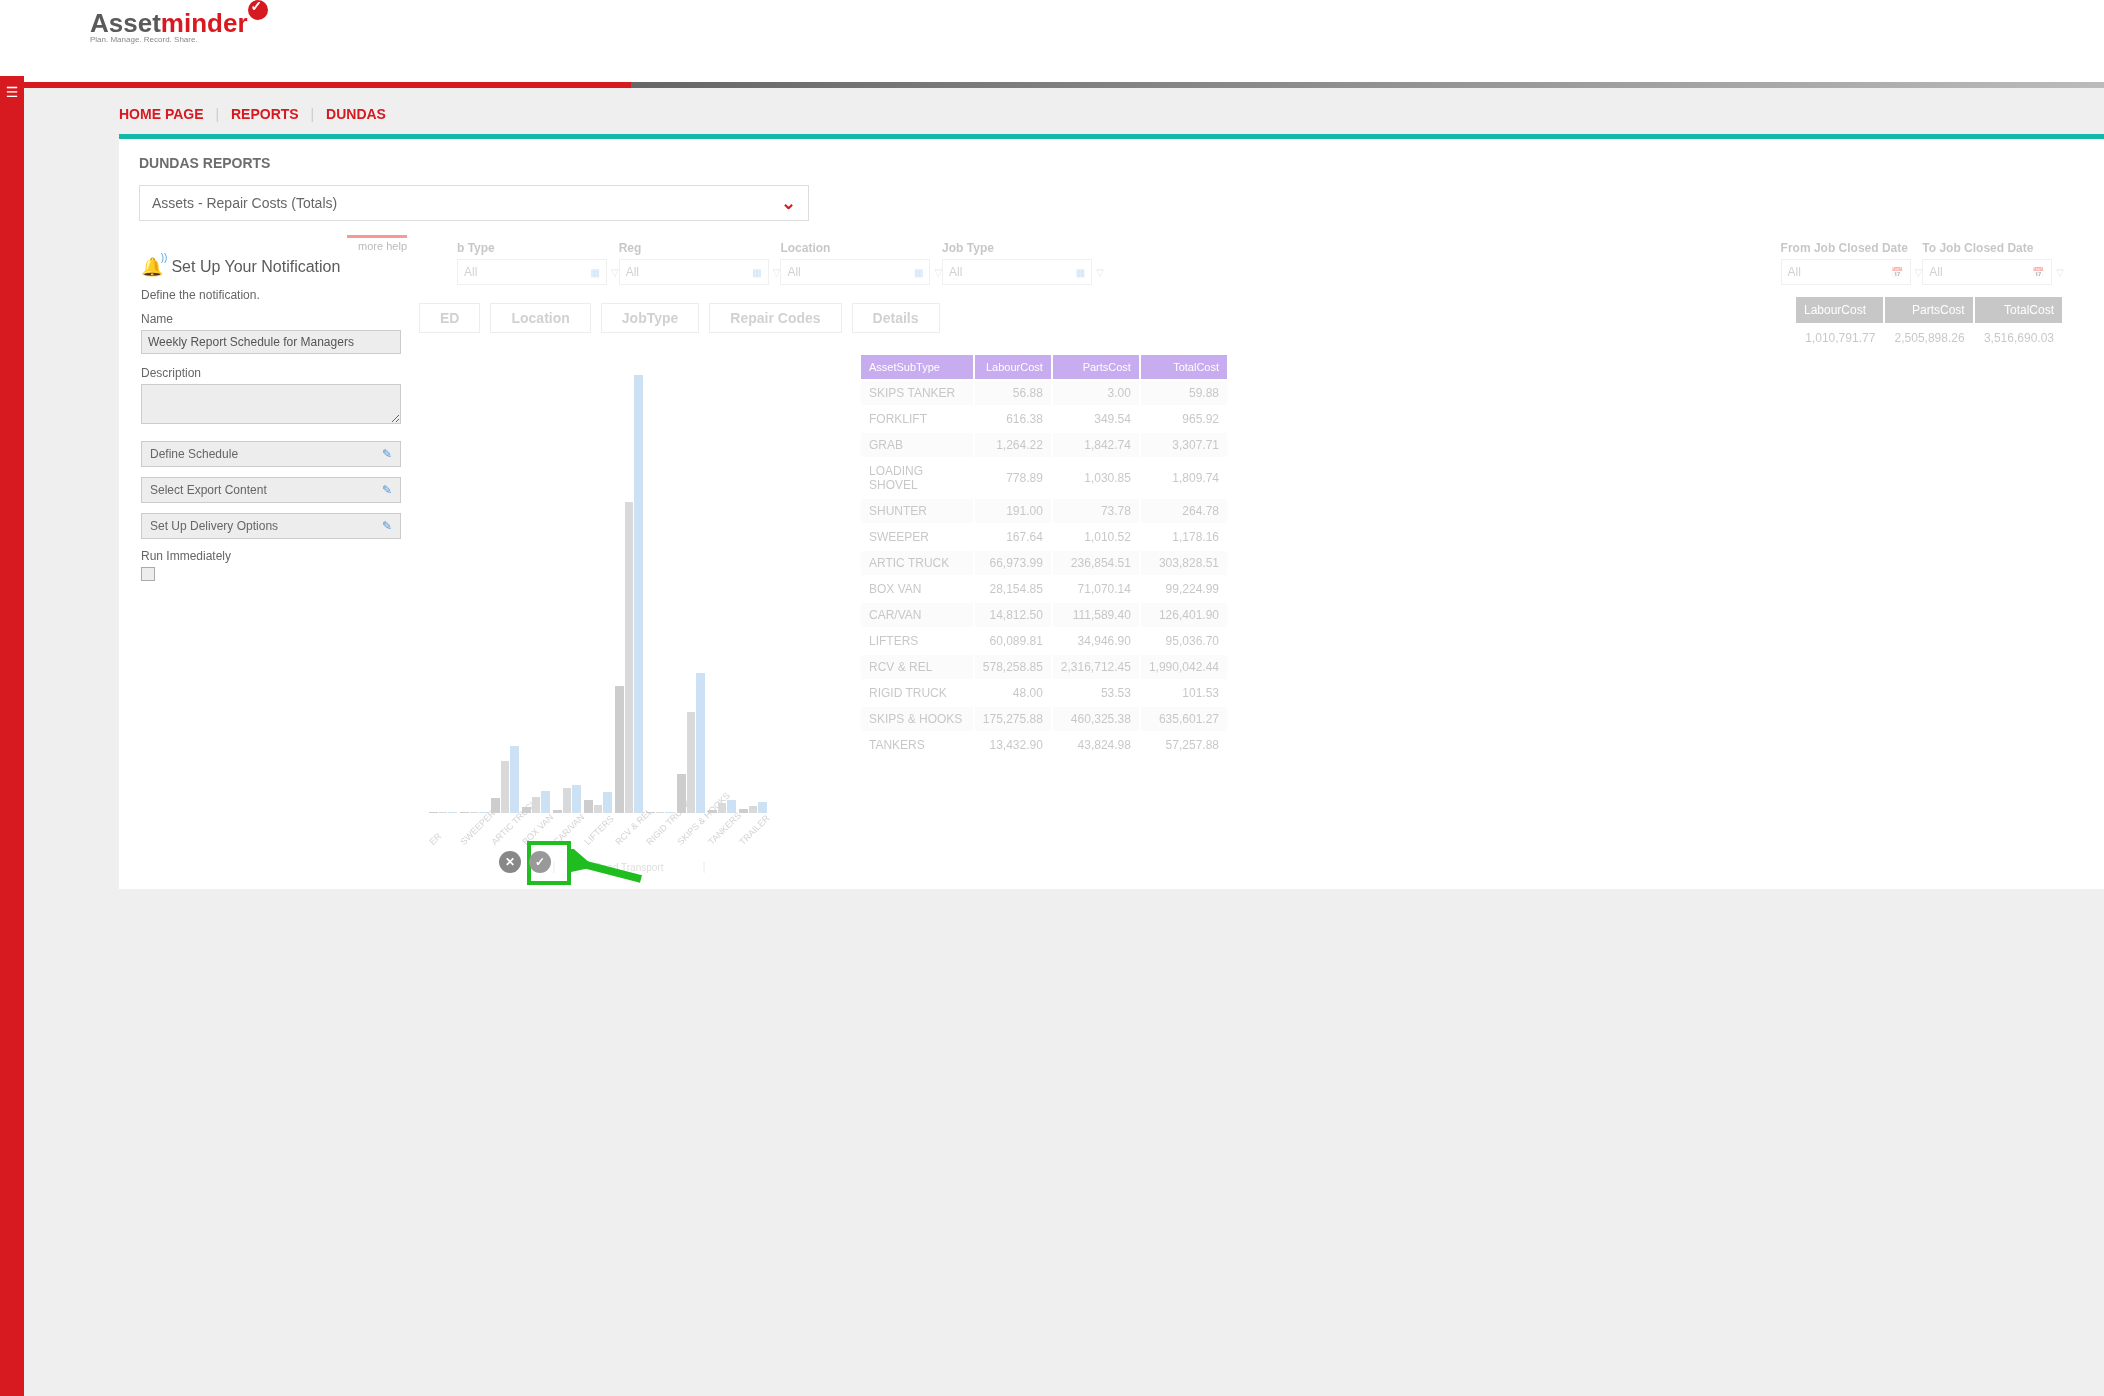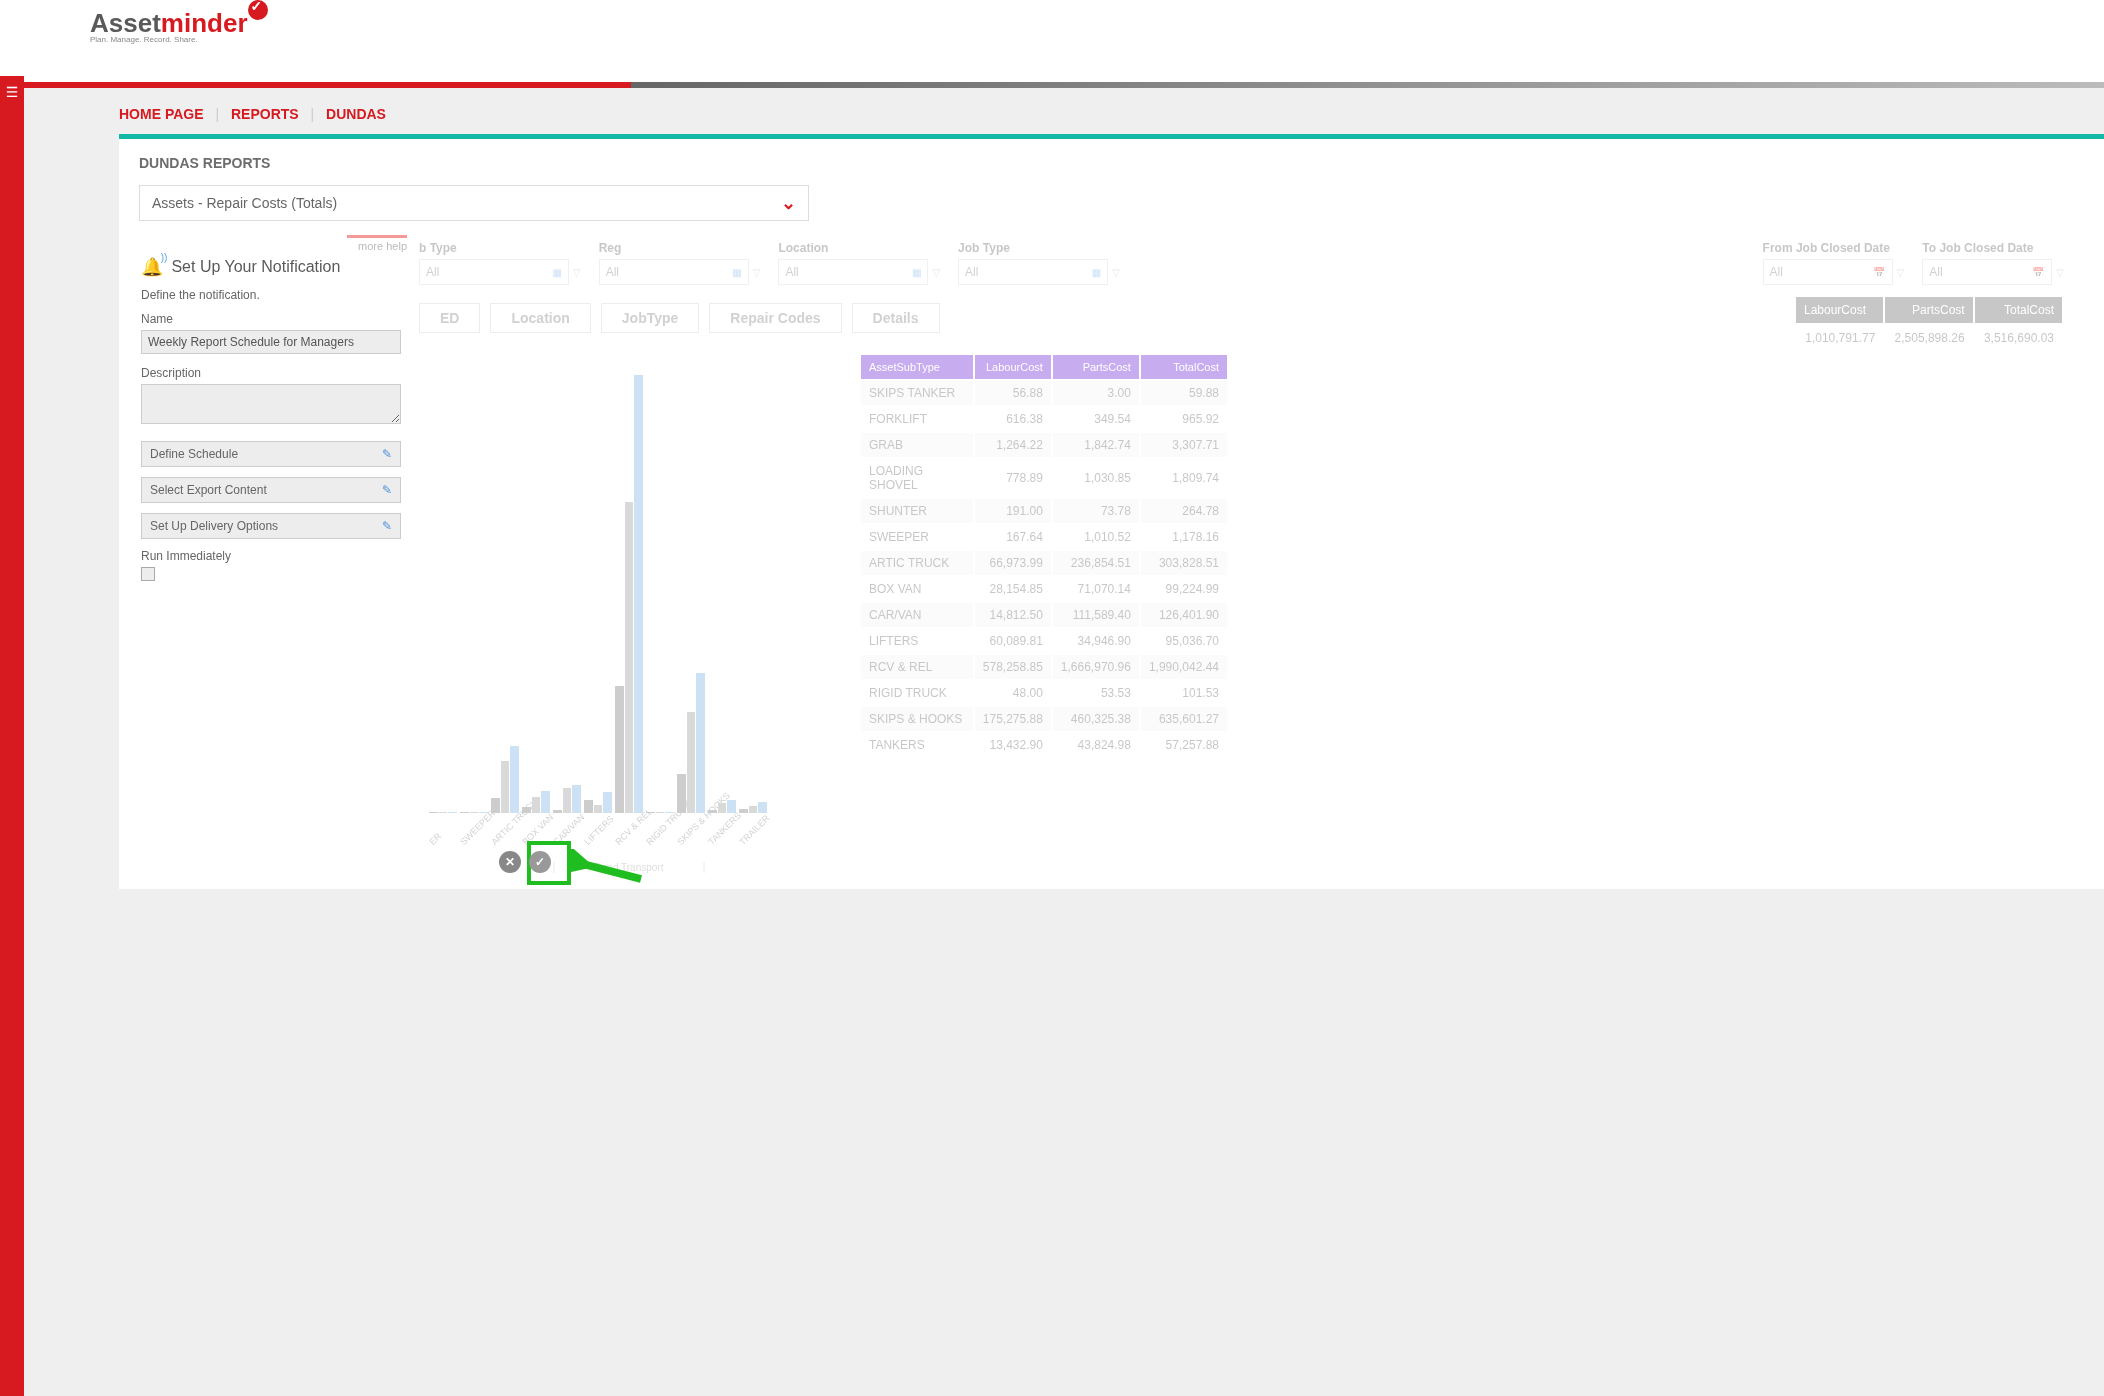--- a/index.html
+++ b/index.html
@@ -19,21 +19,21 @@
 .main-area { margin-left: 24px; background: #efefef; min-height: calc(100vh - 76px); padding: 12px 0 12px 95px; }
 .breadcrumb { padding: 6px 0 12px 0; font-weight: 700; font-size: 14px; }
 .breadcrumb span { color: #d71920; cursor: pointer; }
 .breadcrumb .sep { color: #ccc; margin: 0 8px; font-weight: 400; }
 .report-panel { background: #fff; padding: 16px 20px; border-top: 5px solid #14b8a6; position: relative; }
 .panel-title { font-size: 14px; font-weight: 700; color: #6d6d6d; margin-bottom: 14px; }
 .report-select { width: 670px; height: 36px; border: 1px solid #ddd; padding: 0 12px; display: flex; align-items: center; justify-content: space-between; cursor: pointer; color: #666; font-size: 14px; }
 .chevron-down { color: #d71920; font-size: 18px; font-weight: bold; }
 .overlay-content { position: relative; margin-top: 10px; }
 .dim { opacity: 0.38; pointer-events: none; }
-.filters-row { display: flex; gap: 18px; padding: 10px 0; }
+.filters-row { display: flex; padding: 10px 0; margin-left: 38px; }
 .filter-box { flex: 0 0 auto; }
 .filter-label { font-size: 12px; color: #6d6d6d; font-weight: 600; margin-bottom: 4px; }
 .filter-input { width: 150px; height: 26px; border: 1px solid #d8d8d8; background: #fff; padding: 0 6px; color: #888; font-size: 12px; display: flex; align-items: center; justify-content: space-between; }
 .filter-input .cal-icon { color: #7cb4ec; font-size: 10px; }
 .filter-caret { color: #bbb; font-size: 10px; margin-left: 4px; }
 .pill-row { display: flex; gap: 10px; margin: 8px 0 12px 0; }
 .pill { border: 1px solid #d0d0d0; padding: 6px 20px; color: #888; font-weight: 600; font-size: 14px; background: #fff; cursor: pointer; }
 .content-flex { display: flex; gap: 20px; }
 .chart-area { flex: 0 0 420px; position: relative; height: 520px; }
 .table-area { flex: 0 0 370px; }
@@ -373,21 +373,21 @@
                   </tr>
                   <tr class="dat-row">
                     <td>LIFTERS</td>
                     <td>60,089.81</td>
                     <td>34,946.90</td>
                     <td>95,036.70</td>
                   </tr>
                   <tr class="dat-row">
                     <td>RCV &amp; REL</td>
                     <td>578,258.85</td>
-                    <td>1,666,970.96</td>
+                    <td>2,316,712.45</td>
                     <td>1,990,042.44</td>
                   </tr>
                   <tr class="dat-row">
                     <td>RIGID TRUCK</td>
                     <td>48.00</td>
                     <td>53.53</td>
                     <td>101.53</td>
                   </tr>
                   <tr class="dat-row">
                     <td>SKIPS &amp; HOOKS</td>

